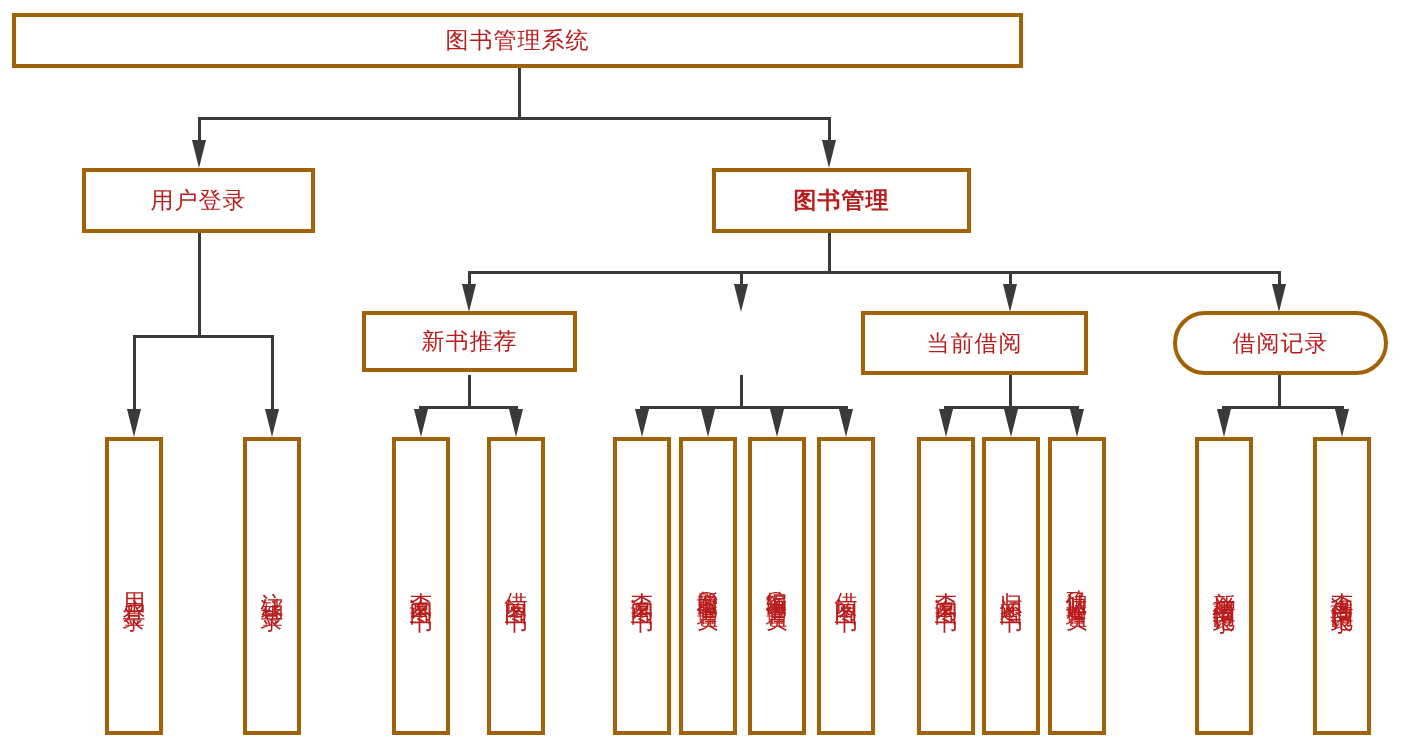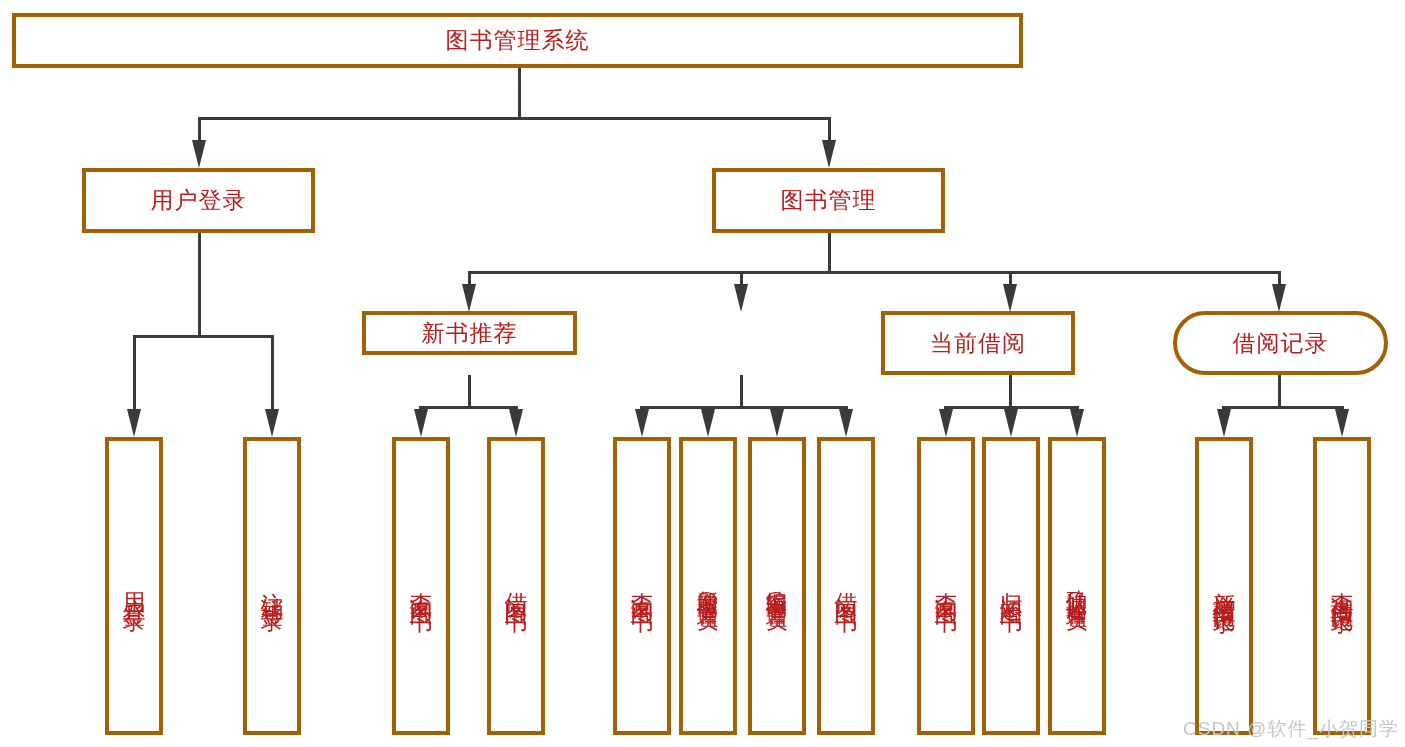--- a/index.html
+++ b/index.html
@@ -56,21 +56,21 @@
   <div class="line" style="left:518px;top:68px;width:3px;height:52px;"></div>
   <div class="line" style="left:198px;top:117px;width:633px;height:3px;"></div>
   <div class="line" style="left:198px;top:120px;width:3px;height:22px;"></div>
   <div class="arrow" style="left:192px;top:140px;"></div>
   <div class="line" style="left:828px;top:120px;width:3px;height:22px;"></div>
   <div class="arrow" style="left:822px;top:140px;"></div>
 
   <div class="box" style="left:82px;top:168px;width:233px;height:65px;">
     <span>用户登录</span>
   </div>
-  <div class="box" style="left:712px;top:168px;width:233px;height:65px;">
+  <div class="box" style="left:712px;top:168px;width:259px;height:65px;font-weight:bold;">
     <span>图书管理</span>
   </div>
 
   <div class="line" style="left:198px;top:233px;width:3px;height:102px;"></div>
   <div class="line" style="left:133px;top:335px;width:141px;height:3px;"></div>
   <div class="line" style="left:133px;top:338px;width:3px;height:73px;"></div>
   <div class="arrow" style="left:127px;top:409px;"></div>
   <div class="line" style="left:271px;top:338px;width:3px;height:73px;"></div>
   <div class="arrow" style="left:265px;top:409px;"></div>
 
@@ -78,24 +78,24 @@
   <div class="line" style="left:468px;top:271px;width:813px;height:3px;"></div>
   <div class="line" style="left:468px;top:274px;width:3px;height:12px;"></div>
   <div class="arrow" style="left:462px;top:284px;"></div>
   <div class="line" style="left:740px;top:274px;width:3px;height:12px;"></div>
   <div class="arrow" style="left:734px;top:284px;"></div>
   <div class="line" style="left:1009px;top:274px;width:3px;height:12px;"></div>
   <div class="arrow" style="left:1003px;top:284px;"></div>
   <div class="line" style="left:1278px;top:274px;width:3px;height:12px;"></div>
   <div class="arrow" style="left:1272px;top:284px;"></div>
 
-  <div class="box" style="left:362px;top:311px;width:215px;height:44px;">
+  <div class="box" style="left:362px;top:311px;width:215px;height:61px;">
     <span>新书推荐</span>
   </div>
-  <div class="box" style="left:881px;top:311px;width:194px;height:64px;">
+  <div class="box" style="left:861px;top:311px;width:227px;height:64px;">
     <span>当前借阅</span>
   </div>
   <div class="box" style="left:1173px;top:311px;width:215px;height:64px;border-radius:32px;">
     <span>借阅记录</span>
   </div>
 
   <div class="line" style="left:468px;top:375px;width:3px;height:34px;"></div>
   <div class="line" style="left:419px;top:406px;width:99px;height:3px;"></div>
   <div class="arrow" style="left:414px;top:409px;"></div>
   <div class="arrow" style="left:509px;top:409px;"></div>
@@ -155,15 +155,14 @@
     <span>确认归还（管理员）</span>
   </div>
 
   <div class="box vbox" style="left:1195px;top:437px;width:58px;height:298px;letter-spacing:4px;">
     <span>新增借阅记录</span>
   </div>
   <div class="box vbox" style="left:1313px;top:437px;width:58px;height:298px;letter-spacing:4px;">
     <span>查询借阅记录</span>
   </div>
 
-  <div class="watermark">CSDN @软件_小贺同学</div>
 
 </div>
 
 </body></html>

